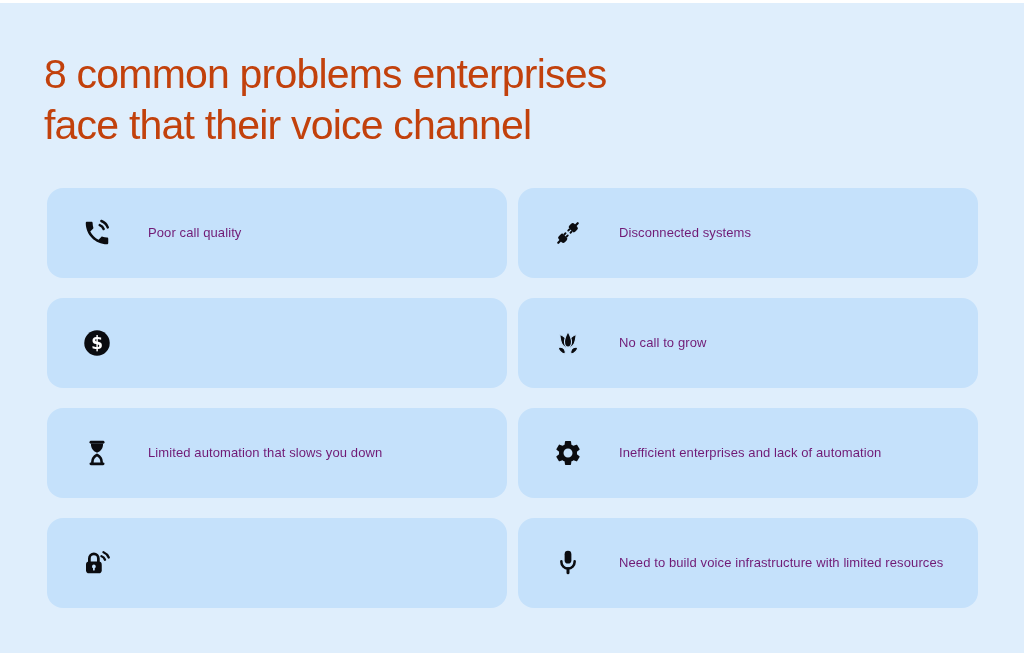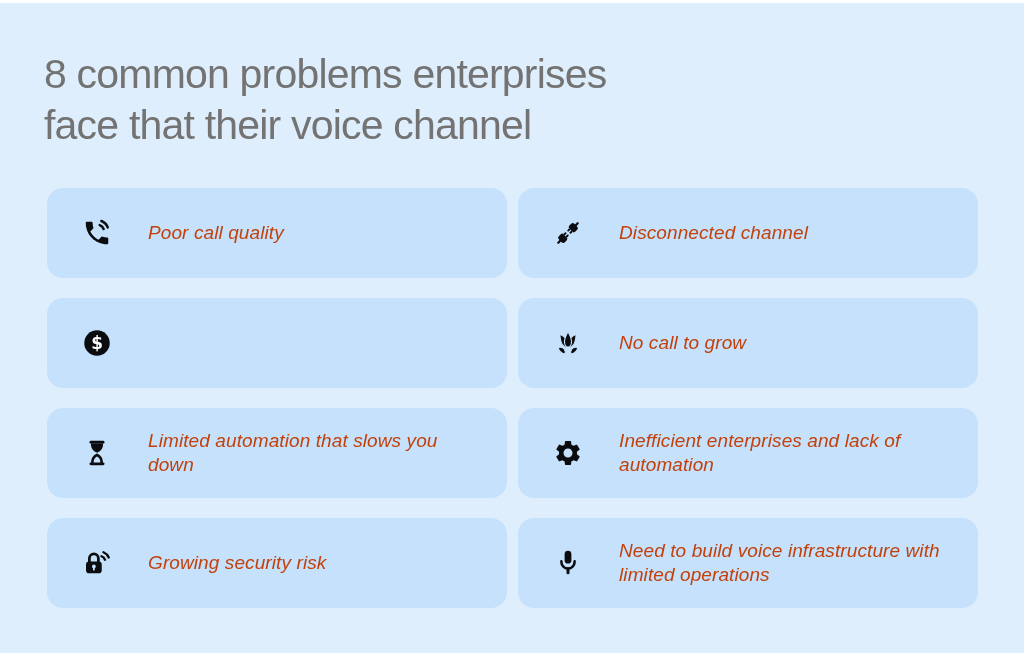--- a/index.html
+++ b/index.html
@@ -20,21 +20,21 @@
   }
   .edge-strip.top { top: 0; }
   .edge-strip.bottom { bottom: 0; }
   .title {
     position: absolute;
     left: 44px; top: 46px;
     font-size: 41px;
     line-height: 51px;
     font-weight: 500;
     letter-spacing: -0.8px;
-    color: #737373;
+    color: #c2410c;
     white-space: nowrap;
   }
   .cards-grid {
     position: absolute;
     left: 47px; top: 185px;
     width: 931px;
     display: grid;
     grid-template-columns: 460px 460px;
     grid-auto-rows: 90px;
     column-gap: 11px;
@@ -49,26 +49,25 @@
     box-sizing: border-box;
   }
   .card .icon {
     width: 30px; height: 30px;
     flex: 0 0 30px;
     display: flex; align-items: center; justify-content: center;
   }
   .card .icon svg { width: 30px; height: 30px; display: block; }
   .card .label {
     margin-left: 36px;
-    font-size: 19px;
+    font-size: 13px;
     line-height: 24.5px;
-    color: #c2410c;
+    color: #701a75;
     max-width: 335px;
     letter-spacing: 0.1px;
-    font-style: italic;
   }
   .ink { fill: #0b0c10; }
   .ink-stroke { fill: none; stroke: #0b0c10; stroke-linecap: round; }
 </style>
 </head>
 <body>
 
 <div class="canvas">
 
   <div class="title">
@@ -97,21 +96,21 @@
             <rect class="ink" x="8.6" y="3.2" width="6.8" height="5.6" rx="1.8"></rect>
             <rect class="ink" x="10" y="8.6" width="1.5" height="2.6" rx="0.7"></rect>
             <rect class="ink" x="12.5" y="8.6" width="1.5" height="2.6" rx="0.7"></rect>
             <rect class="ink" x="10" y="12.8" width="1.5" height="2.6" rx="0.7"></rect>
             <rect class="ink" x="12.5" y="12.8" width="1.5" height="2.6" rx="0.7"></rect>
             <rect class="ink" x="8.6" y="15.2" width="6.8" height="5.6" rx="1.8"></rect>
             <path class="ink-stroke" stroke-width="1.8" d="M12 20.8V23"></path>
           </g>
         </svg>
       </span>
-      <span class="label">Disconnected channel</span>
+      <span class="label">Disconnected systems</span>
     </div>
 
     <div class="card">
       <span class="icon">
         <svg viewBox="0 0 24 24">
           <circle class="ink" cx="12" cy="12" r="10.2"></circle>
           <text x="12" y="16.8" text-anchor="middle" font-family="DejaVu Sans, sans-serif" font-size="13.5" font-weight="bold" fill="#ffffff">$</text>
         </svg>
       </span>
     </div>
@@ -157,31 +156,30 @@
       <span class="icon">
         <svg viewBox="0 0 24 24">
           <path class="ink-stroke" stroke-width="2.2" d="M5.9 11.2V8.3a3.6 3.6 0 0 1 7.2 0v2.9"></path>
           <rect class="ink" x="3.2" y="10.8" width="12.6" height="9.4" rx="2.5"></rect>
           <circle cx="9.5" cy="14.7" r="1.5" fill="#c5e1fb"></circle>
           <rect x="8.8" y="15.3" width="1.4" height="2.7" rx="0.7" fill="#c5e1fb"></rect>
           <path class="ink-stroke" stroke-width="1.9" d="M15.6 6.6a4.8 4.8 0 0 1 2.8 2.8"></path>
           <path class="ink-stroke" stroke-width="1.9" d="M17.2 3.4a8.1 8.1 0 0 1 4.2 4.2"></path>
         </svg>
       </span>
-      <span class="label">Growing security risk</span>
     </div>
 
     <div class="card">
       <span class="icon">
         <svg viewBox="0 0 24 24">
           <rect class="ink" x="9.3" y="2.2" width="5.4" height="10.2" rx="2.7"></rect>
           <path class="ink-stroke" stroke-width="2" d="M6.7 10.6v.5a5.3 5.3 0 0 0 10.6 0v-.5"></path>
           <path class="ink-stroke" stroke-width="2.4" d="M12 16.6v3.2"></path>
         </svg>
       </span>
-      <span class="label">Need to build voice infrastructure with limited operations</span>
+      <span class="label">Need to build voice infrastructure with limited resources</span>
     </div>
 
   </div>
 </div>
 
 <div class="edge-strip top"></div>
 <div class="edge-strip bottom"></div>
 
 </body></html>

